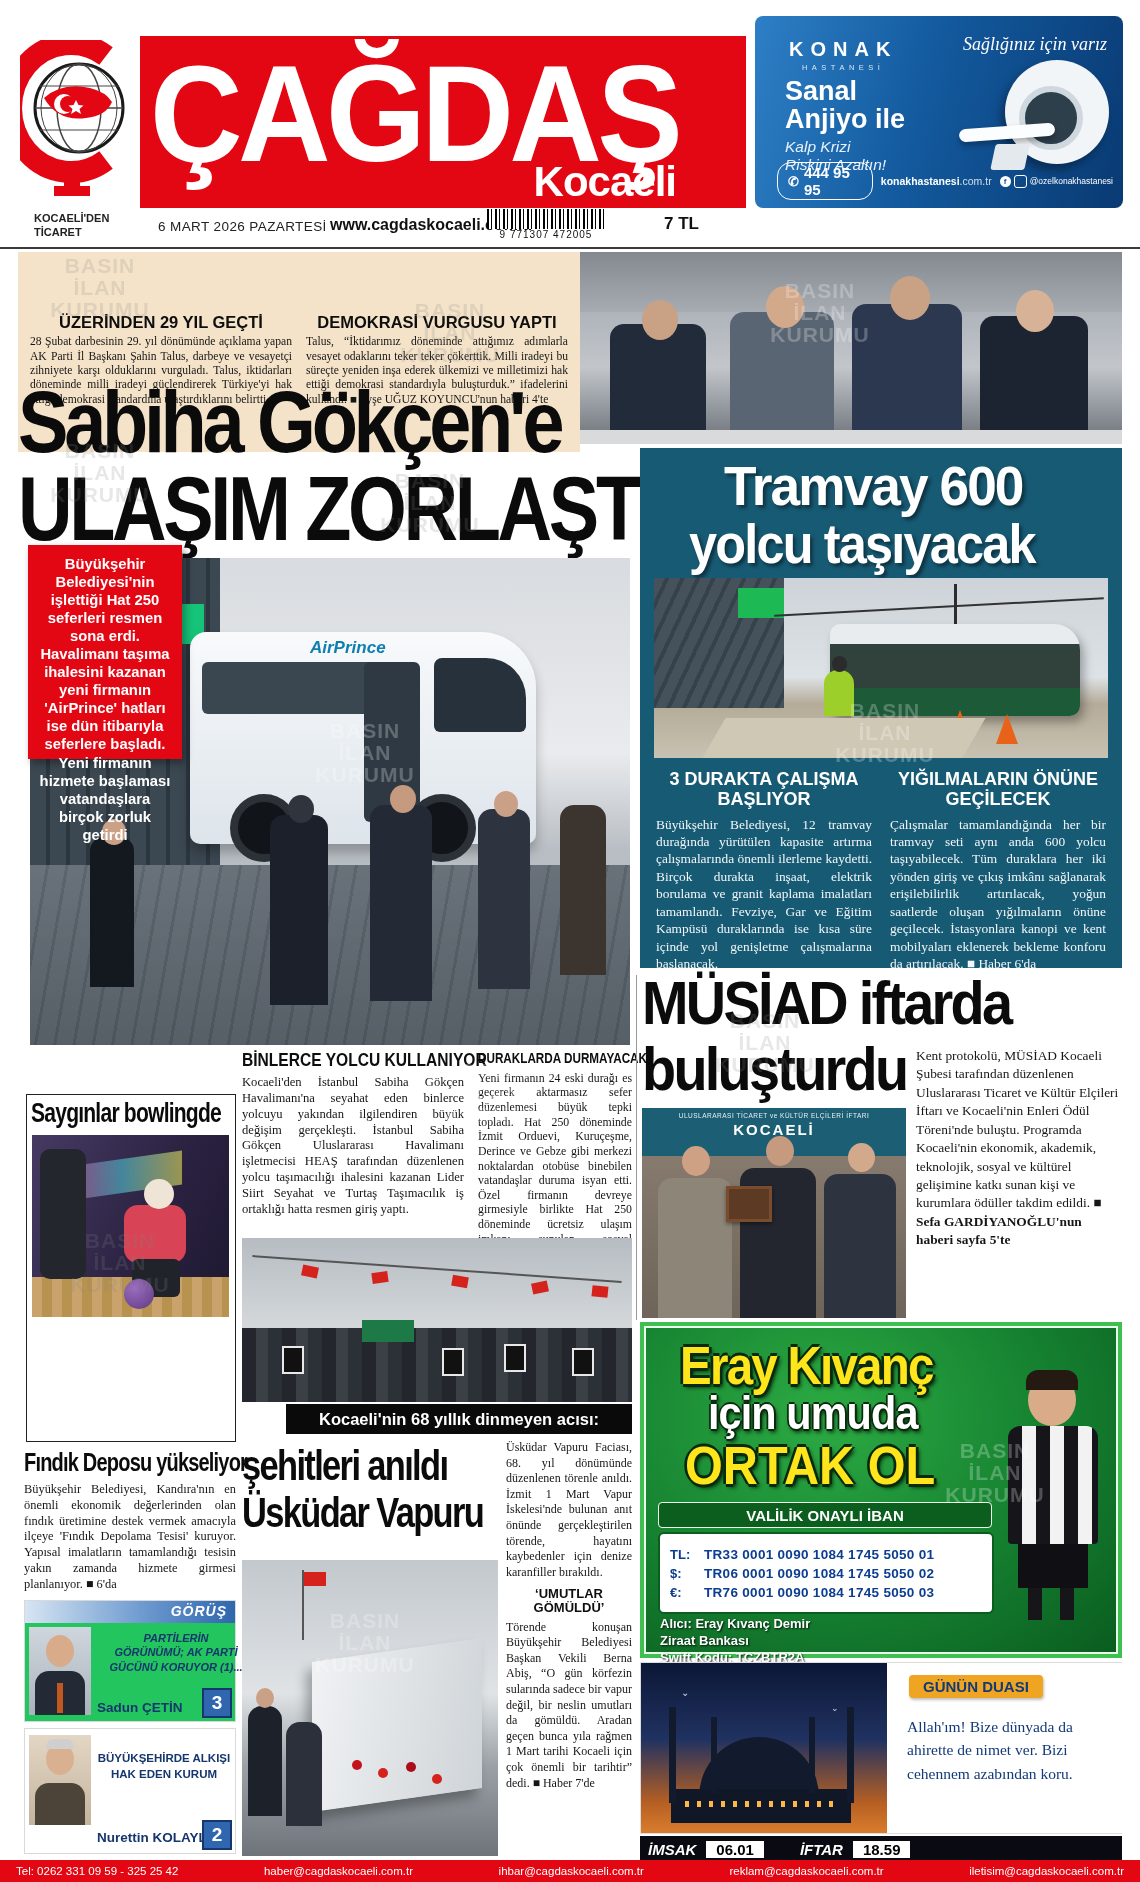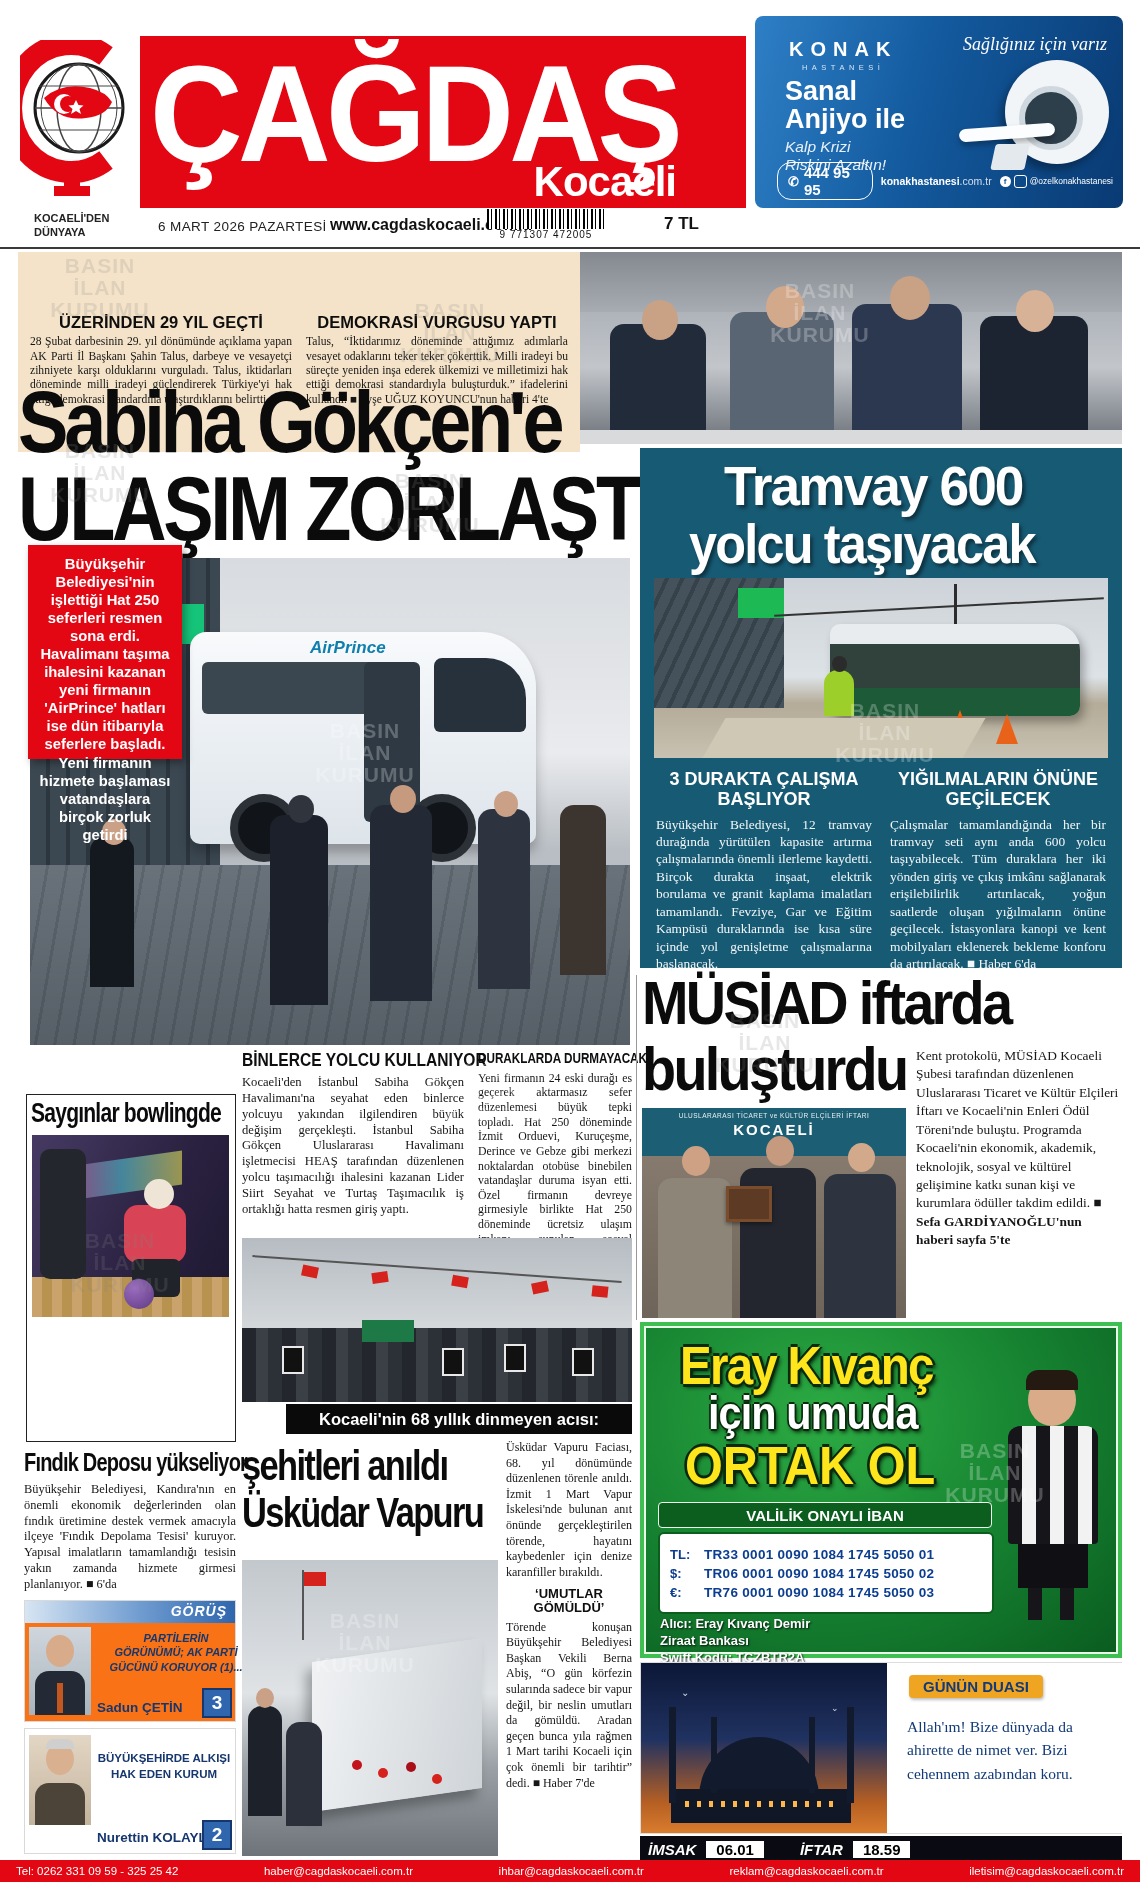--- a/index.html
+++ b/index.html
@@ -47,21 +47,21 @@
 
   <div class="abs" style="left:140px;top:36px;width:606px;height:172px;background:#e30613">
     <div class="abs" style="left:10px;top:2px;color:#fff;font-weight:bold;font-size:138px;line-height:150px;letter-spacing:-5px">
       <span class="sx" style="transform:scaleX(.93)">ÇAĞDAŞ</span>
     </div>
     <div class="abs" style="right:70px;bottom:2px;color:#fff;font-weight:bold;font-size:42px;letter-spacing:-1px">Kocaeli</div>
   </div>
 
   <div class="abs" style="left:34px;top:212px;width:104px;font-weight:bold;font-size:11px;color:#222;line-height:1.25">
     <div>KOCAELİ'DEN</div>
-    <div>DÜNYAYA</div>
+    <div>TİCARET</div>
   </div>
   <div class="abs" style="left:158px;top:219px;font-size:13.5px;color:#222;letter-spacing:.4px">6 MART 2026 PAZARTESİ</div>
   <div class="abs" style="left:330px;top:216px;font-weight:bold;font-size:16px;color:#111">www.cagdaskocaeli.com.tr</div>
   <div class="abs" style="left:487px;top:209px;width:118px">
     <div style="height:20px;background:repeating-linear-gradient(90deg,#000 0 2px,#fff 2px 4px,#000 4px 5px,#fff 5px 8px)"></div>
     <div style="font-size:10px;letter-spacing:1px;text-align:center;color:#111">9  771307  472005</div>
   </div>
   <div class="abs" style="left:664px;top:214px;font-weight:bold;font-size:17px;color:#111">7 TL</div>
   <div class="abs" style="left:0;top:247px;width:1140px;height:2px;background:#3a3a3a"></div>
 
@@ -233,21 +233,21 @@
       <div class="fighead" style="left:92px;bottom:8px;width:30px;height:30px;background:radial-gradient(circle at 35% 30%,#9b6cc0,#5e3a82)"></div>
     </div>
     <div class="serif" style="margin:8px 6px 0;font-size:12.3px;line-height:1.26">Kılavuz Gençlik Bilgievleri tarafından düzenlenen “Geçmişin ve Geleceğin Gençleri Bir Arada Bowling Turnuvası” keyifli anlara sahne oldu. Bilgievleri öğrencileri ile Saygınlar Kulübü üyeleri bir araya gelerek tanışıp sohbet etme ve yarışma fırsatı buldu. ■ Haber sayfa 2'de</div>
   </div>
 
   <div class="abs hl" style="left:24px;top:1450px;font-size:25px;letter-spacing:-1px">
     <span class="sx" style="transform:scaleX(.8)">Fındık Deposu yükseliyor</span>
   </div>
   <div class="abs serif" style="left:24px;top:1482px;width:212px;font-size:12.4px;line-height:1.27">Büyükşehir Belediyesi, Kandıra'nın en önemli ekonomik değerlerinden olan fındık üretimine destek vermek amacıyla ilçeye 'Fındık Depolama Tesisi' kuruyor. Yapısal imalatların tamamlandığı tesisin yakın zamanda hizmete girmesi planlanıyor. ■ 6'da</div>
 
-  <div class="abs" style="left:24px;top:1600px;width:212px;height:122px;background:#f97316;border:1px solid #d9d9d9;box-sizing:border-box">
+  <div class="abs" style="left:24px;top:1600px;width:212px;height:122px;background:#22c55e;border:1px solid #d9d9d9;box-sizing:border-box">
     <div class="abs" style="left:0;top:0;right:0;height:22px;background:linear-gradient(90deg,#d7e5f3,#6f9cd0 55%,#2f66ad)">
       <span style="position:absolute;right:8px;top:2px;color:#fff;font-weight:bold;font-style:italic;font-size:14px;letter-spacing:1px">GÖRÜŞ</span>
     </div>
     <div class="photo" style="left:4px;top:26px;width:62px;height:88px;background:linear-gradient(#cfd6dd,#aab3bc)">
       <div class="figbody" style="left:6px;bottom:0;width:50px;height:44px;background:#232a36"></div>
       <div class="fighead" style="left:17px;top:8px;width:28px;height:32px;background:#d8ab8a"></div>
       <div class="abs" style="left:28px;bottom:2px;width:6px;height:30px;background:#c2571f"></div>
     </div>
     <div class="abs" style="left:84px;top:30px;width:134px;color:#16366e;font-weight:bold;font-style:italic;font-size:11px;line-height:1.3;text-align:center">PARTİLERİN GÖRÜNÜMÜ; AK PARTİ GÜCÜNÜ KORUYOR (1)...</div>
     <div class="abs" style="left:72px;bottom:6px;color:#16366e;font-weight:bold;font-size:13.5px">Sadun ÇETİN</div>

